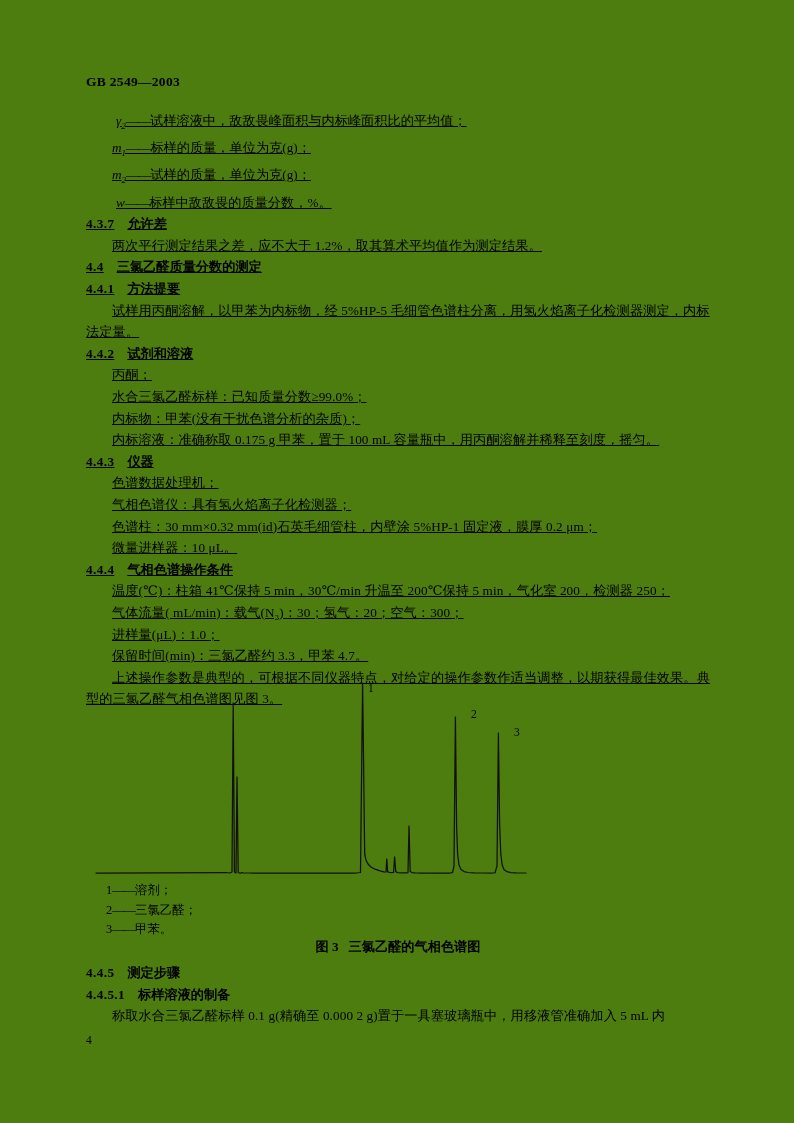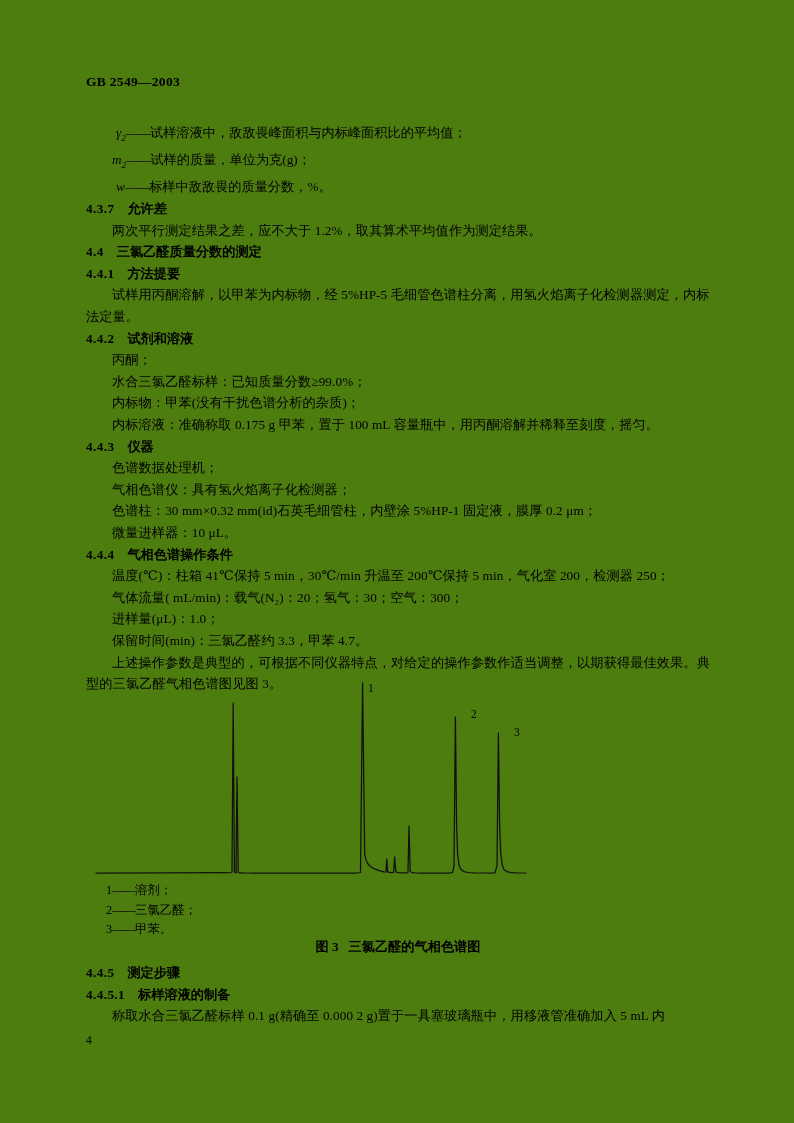--- a/index.html
+++ b/index.html
@@ -25,22 +25,23 @@
     top: 74px;
     font-family: "Liberation Serif", "DejaVu Serif", serif;
     font-weight: bold;
     font-size: 13.5px;
     letter-spacing: 0.3px;
     color: #000;
   }
   .body-col {
     position: absolute;
     left: 86px;
-    top: 122px;
+    top: 110px;
     width: 624px;
+    text-decoration: underline;
   }
   .ln {
     font-size: 13.2px;
     line-height: 21.6px;
     color: #000;
     white-space: nowrap;
     letter-spacing: 0.1px;
   }
   .ln.wrap { white-space: normal; }
   .heading {
@@ -130,20 +131,23 @@
 
   <div class="std-header">GB 2549—2003</div>
 
   <div class="body-col">
 
     <div>
       <div class="defrow ind-def">
         <span class="sym">γ<sub>2</sub></span><span class="dash">——</span><span>试样溶液中，敌敌畏峰面积与内标峰面积比的平均值；</span>
       </div>
       <div class="defrow ind1">
+        <span class="sym">m<sub>1</sub></span><span class="dash">——</span><span>标样的质量，单位为克(g)；</span>
+      </div>
+      <div class="defrow ind1">
         <span class="sym">m<sub>2</sub></span><span class="dash">——</span><span>试样的质量，单位为克(g)；</span>
       </div>
       <div class="defrow ind-def">
         <span class="sym">w</span><span class="dash">——</span><span>标样中敌敌畏的质量分数，%。</span>
       </div>
     </div>
 
     <div class="heading">
       <span class="num">4.3.7</span><span class="ttl">允许差</span>
     </div>
@@ -171,21 +175,21 @@
     </div>
     <div class="ln ind1">色谱数据处理机；</div>
     <div class="ln ind1">气相色谱仪：具有氢火焰离子化检测器；</div>
     <div class="ln ind1">色谱柱：30 mm×0.32 mm(id)石英毛细管柱，内壁涂 5%HP-1 固定液，膜厚 0.2 μm；</div>
     <div class="ln ind1">微量进样器：10 μL。</div>
 
     <div class="heading">
       <span class="num">4.4.4</span><span class="ttl">气相色谱操作条件</span>
     </div>
     <div class="ln ind1">温度(℃)：柱箱 41℃保持 5 min，30℃/min 升温至 200℃保持 5 min，气化室 200，检测器 250；</div>
-    <div class="ln ind1">气体流量( mL/min)：载气(N₂)：20；氢气：30；空气：300；</div>
+    <div class="ln ind1">气体流量( mL/min)：载气(N₂)：30；氢气：20；空气：300；</div>
     <div class="ln ind1">进样量(μL)：1.0；</div>
     <div class="ln ind1">保留时间(min)：三氯乙醛约 3.3，甲苯 4.7。</div>
     <div class="ln wrap para-ind">上述操作参数是典型的，可根据不同仪器特点，对给定的操作参数作适当调整，以期获得最佳效果。典型的三氯乙醛气相色谱图见图 3。</div>
 
   </div>
 
   <div id="figure">
 
     <svg id="chromatogram" width="624" height="210" viewBox="0 0 624 210">
 

